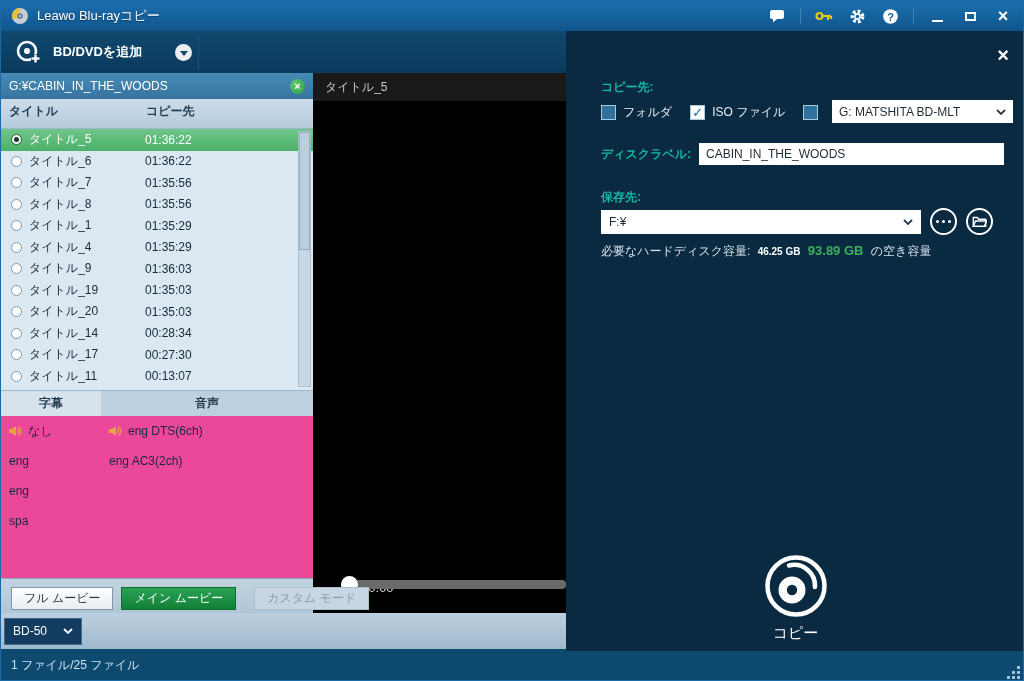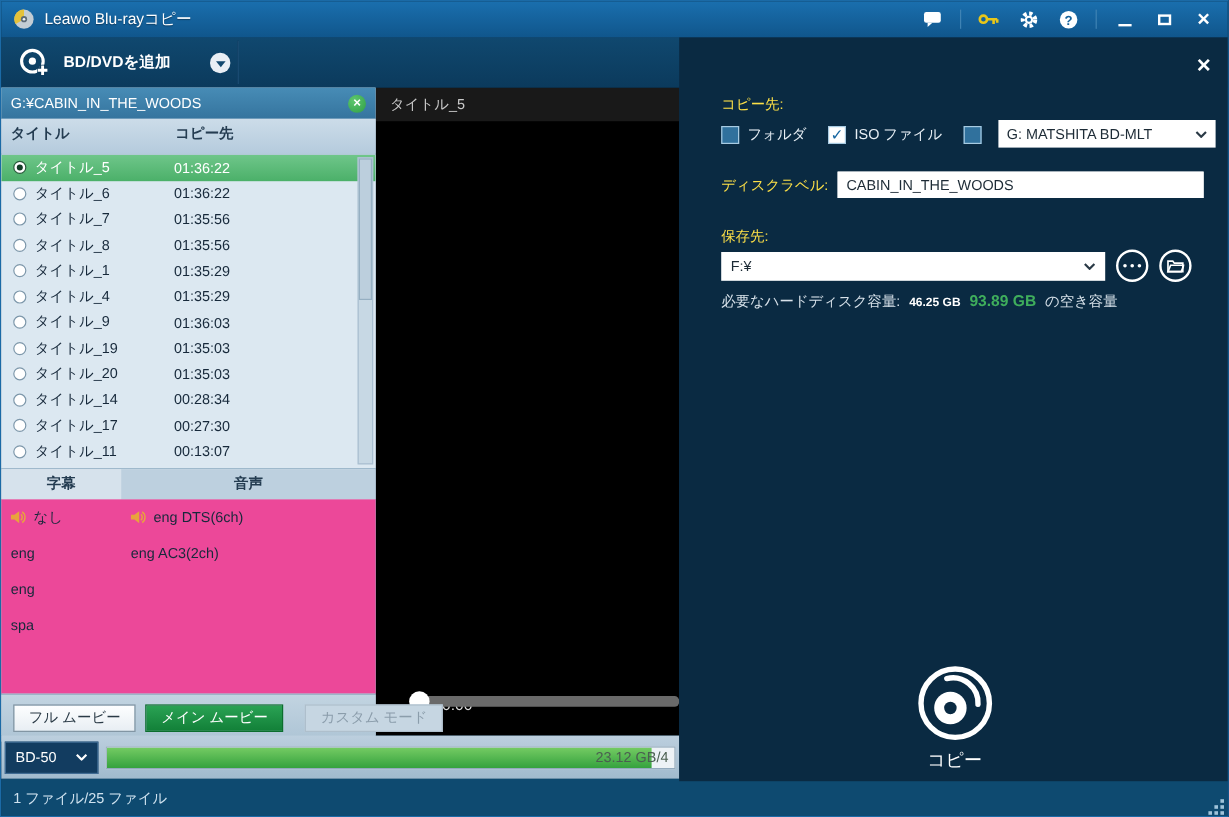--- a/index.html
+++ b/index.html
@@ -82,21 +82,21 @@
   
   .status-bar { position:absolute; left:0; top:648px; width:100%; height:33px; background:#0e4a70;
     display:flex; align-items:center; padding:0 10px; z-index:2; }
   .status-text { color:#cfe2ef; font-size:12px; }
   .resize-grip { position:absolute; right:3px; bottom:3px; width:12px; height:12px; cursor:nwse-resize; }
   .resize-grip i { position:absolute; width:3px; height:3px; background:#9fc3da; }
 
   
   .copy-panel { position:absolute; left:565px; top:30px; width:459px; height:620px; background:#0a2a42; z-index:5; color:#fff; }
   .cp-close { position:absolute; top:14px; right:16px; color:#fff; font-size:20px; font-weight:bold; line-height:20px; cursor:pointer; }
-  .cp-label { font-size:12px; font-weight:normal; color:#fde047; }
+  .cp-label { font-size:12px; font-weight:bold; color:#14b8a6; }
   .cp-copyto { position:absolute; left:35px; top:48px; }
   .cp-targets { position:absolute; left:35px; top:69px; height:24px; display:flex; align-items:center; }
   .target { display:flex; align-items:center; }
   .cp-check { width:15px; height:15px; background:#30719d; border:1px solid #a8cbe2; flex:0 0 auto; position:relative; cursor:pointer; }
   .target.checked .cp-check { background:#fff; }
   .target.checked .cp-check::after { content:"\2713"; position:absolute; left:1px; top:-1px; color:#1565a0; font-size:13px; font-weight:bold; }
   .target-label { font-size:12px; color:#e8eff5; margin:0 18px 0 7px; }
   .drive-select { width:181px; height:23px; background:#fff; color:#1d2b36; font-size:12px; display:flex; align-items:center;
     justify-content:space-between; padding:0 7px; margin-left:12px; cursor:pointer; white-space:nowrap; }
   .cp-disc-row { position:absolute; left:35px; top:112px; display:flex; align-items:center; }
@@ -340,24 +340,20 @@
       </div>
   </div>
 
   <div class="bottom-bar">
     <div class="disc-select">
       <span>BD-50</span>
       <svg class="chev" width="10" height="6" viewBox="0 0 10 6">
           <polyline points="1,1 5,5 9,1" fill="none" stroke="#fff" stroke-width="1.8"></polyline>
         </svg>
     </div>
-    <div class="progress">
-      <div class="progress-fill" style="width: 96%;"></div>
-      <span class="progress-text">23.12 GB/4</span>
-    </div>
   </div>
 
   <div class="status-bar">
     <span class="status-text">1 ファイル/25 ファイル</span>
     <div class="resize-grip">
       <i style="right:0;bottom:0"></i>
         <i style="right:5px;bottom:0"></i>
         <i style="right:10px;bottom:0"></i>
       <i style="right:0;bottom:5px"></i>
         <i style="right:5px;bottom:5px"></i>

